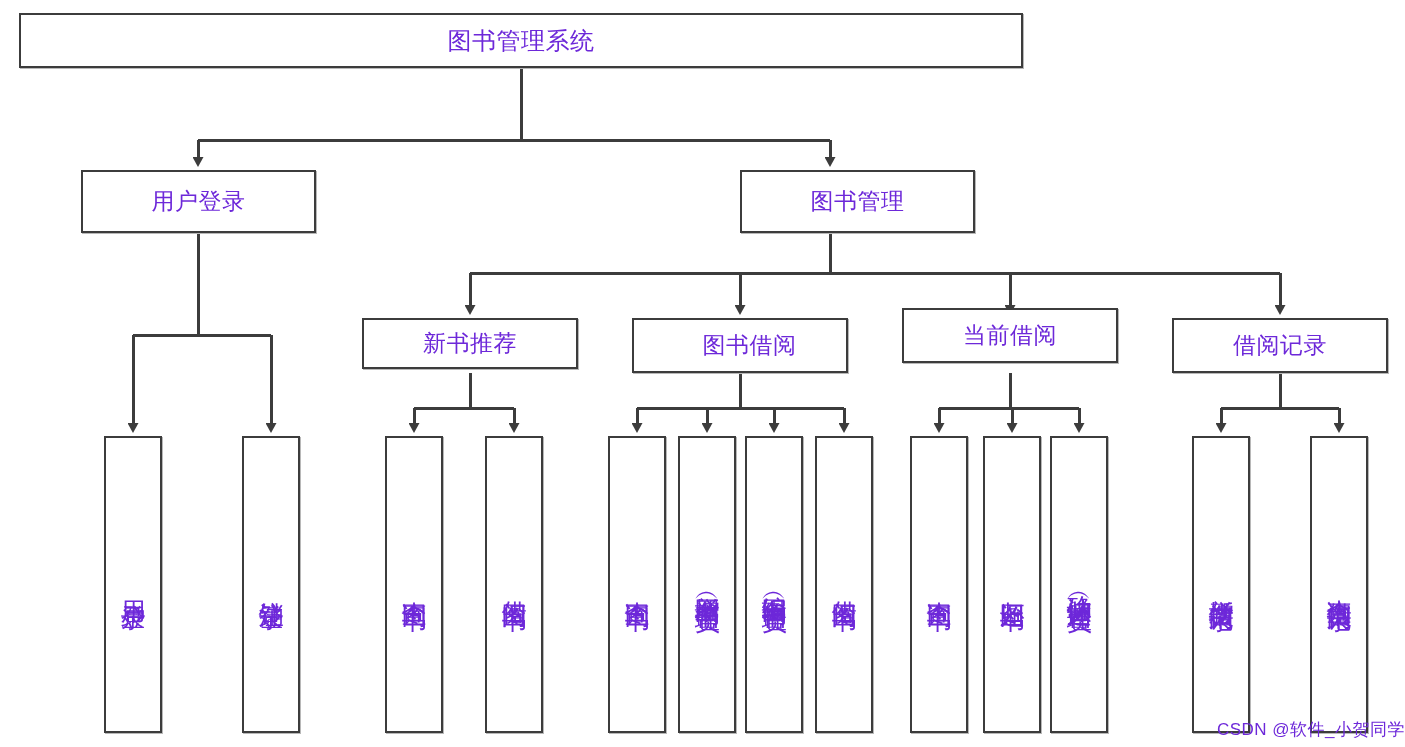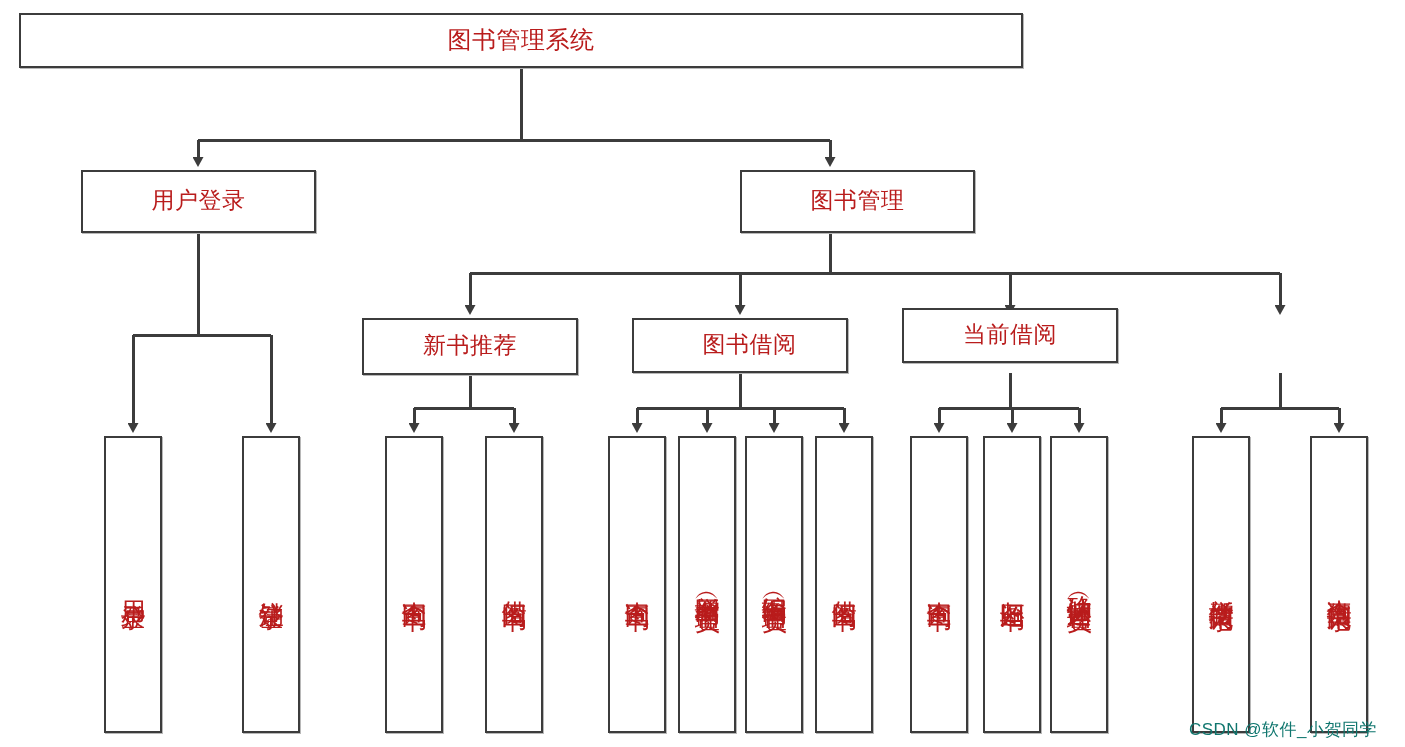--- a/index.html
+++ b/index.html
@@ -23,43 +23,42 @@
     align-items: center;
     justify-content: center;
     color: #1a1a1a;
     z-index: 2;
   }
   .node-label {
     font-size: 22px;
     line-height: 1.05;
     letter-spacing: 0.5px;
     white-space: nowrap;
-    color: #b91c1c;
-    font-family: Liberation Serif, serif;
+    color: #6d28d9;
   }
   .node.vertical { }
   .node.vertical .node-label {
     writing-mode: vertical-rl;
     text-orientation: upright;
     font-size: 25px;
     line-height: 1.18;
     letter-spacing: 2px;
     white-space: normal;
     max-height: 272px;
   }
   .node.root .node-label { font-size: 24px; }
   .node.level2 .node-label { font-size: 23px; }
   .node.level3 .node-label { font-size: 23px; }
 
   .watermark {
     position: absolute;
-    right: 28px;
+    right: 0;
     bottom: 6px;
     font-size: 17px;
-    color: #0f766e;
+    color: #6d28d9;
     letter-spacing: 0.5px;
     z-index: 5;
     white-space: nowrap;
   }
 </style>
 </head>
 <body>
 
 <div id="canvas">
 
@@ -120,28 +119,31 @@
     <span class="node-label">图书管理系统</span>
   </div>
 
   <div class="node level2" style="left:81px; top:170px; width:235px; height:63px;">
     <span class="node-label">用户登录</span>
   </div>
   <div class="node level2" style="left:712px; top:170px; width:235px; height:63px;margin-left:28px;">
     <span class="node-label">图书管理</span>
   </div>
 
-  <div class="node level3" style="left:362px; top:318px; width:216px; height:57px;">
+  <div class="node level3" style="left:362px; top:318px; width:216px; height:51px;">
     <span class="node-label">新书推荐</span>
   </div>
   <div class="node level3" style="left:632px; top:318px; width:216px; height:55px;padding-left:19px;">
     <span class="node-label">图书借阅</span>
   </div>
   <div class="node level3" style="left:902px; top:308px; width:216px; height:55px;">
     <span class="node-label">当前借阅</span>
+  </div>
+  <div class="node level3" style="left:1172px; top:318px; width:216px; height:55px;">
+    <span class="node-label">借阅记录</span>
   </div>
 
   <div class="node vertical" style="left:104px; top:436px; width:58px; height:297px;">
     <span class="node-label">用户登录</span>
   </div>
   <div class="node vertical" style="left:242px; top:436px; width:58px; height:297px;">
     <span class="node-label">注销登录</span>
   </div>
 
   <div class="node vertical" style="left:385px; top:436px; width:58px; height:297px;">

